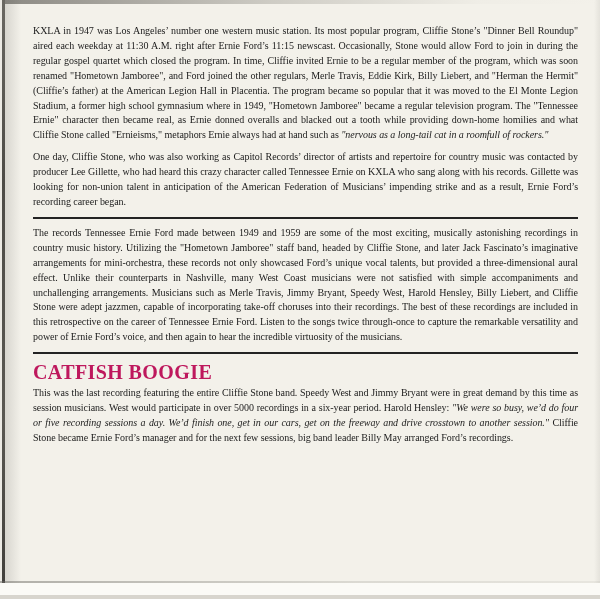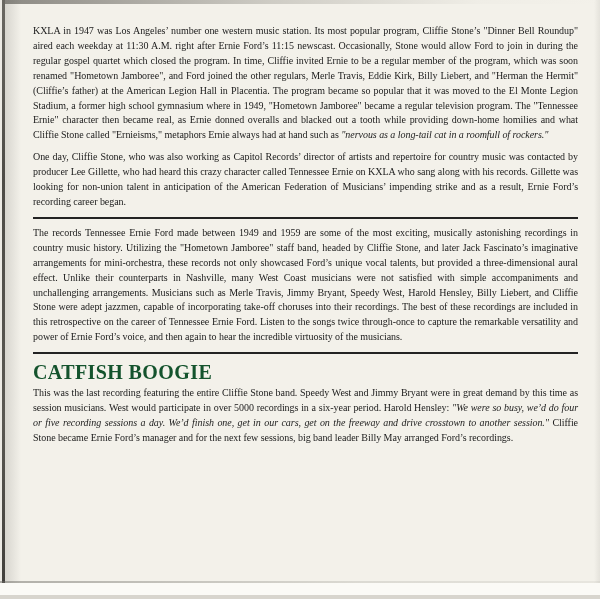--- a/index.html
+++ b/index.html
@@ -66,21 +66,21 @@
     border-top: 2px solid #232323;
     margin: 0 0 7px 0;
     height: 0;
   }
   .song-title {
     margin: 0 0 3px 0;
     font-size: 20px;
     line-height: 22px;
     font-weight: bold;
     letter-spacing: 0.4px;
-    color: #14532d;
+    color: #be185d;
   }
 </style>
 </head>
 <body>
 
 <div class="scan-page">
   <div class="edge-top"></div>
   <div class="edge-left-white"></div>
   <div class="edge-left-line"></div>
   <div class="edge-left-shadow"></div>

